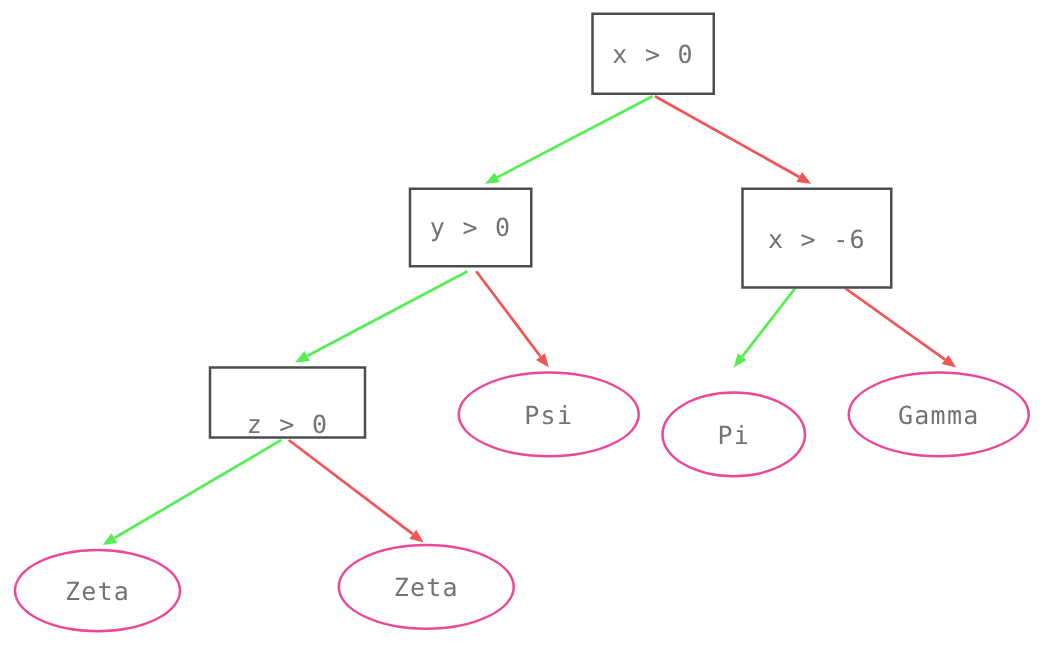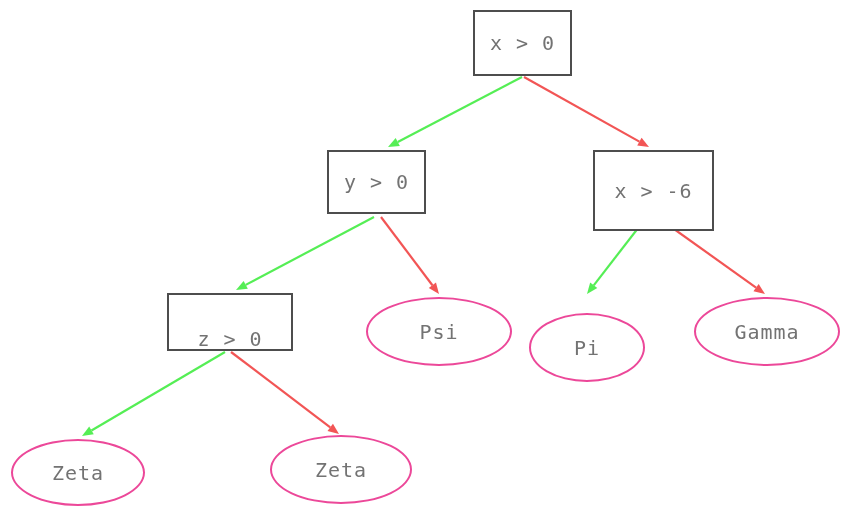--- a/index.html
+++ b/index.html
@@ -86,18 +86,18 @@
       </g>
     </svg>
 
   <div id="node-layer">
       <div class="node decision" style="left: 473px; top: 10px; width: 99px; height: 66px;"><span class="node-label">x &gt; 0</span></div>
       <div class="node decision" style="left: 327px; top: 150px; width: 99px; height: 64px;"><span class="node-label">y &gt; 0</span></div>
       <div class="node decision" style="left: 593px; top: 150px; width: 121px; height: 81px;"><span class="node-label">x &gt; -6</span></div>
       <div class="node decision" style="left: 167px; top: 293px; width: 126px; height: 58px; align-items: flex-end;"><span class="node-label">z &gt; 0</span></div>
       <div class="node leaf" style="left: 366px; top: 297px; width: 146px; height: 69px;"><span class="node-label">Psi</span></div>
       <div class="node leaf" style="left: 529px; top: 313px; width: 116px; height: 69px;"><span class="node-label">Pi</span></div>
-      <div class="node leaf" style="left: 694px; top: 297px; width: 146px; height: 69px;"><span class="node-label">Gamma</span></div>
+      <div class="node leaf" style="left: 678px; top: 297px; width: 146px; height: 69px;"><span class="node-label">Gamma</span></div>
       <div class="node leaf" style="left: 11px; top: 439px; width: 134px; height: 67px;"><span class="node-label">Zeta</span></div>
       <div class="node leaf" style="left: 270px; top: 435px; width: 142px; height: 69px;"><span class="node-label">Zeta</span></div>
     </div>
 
 </div>
 
 </body></html>

